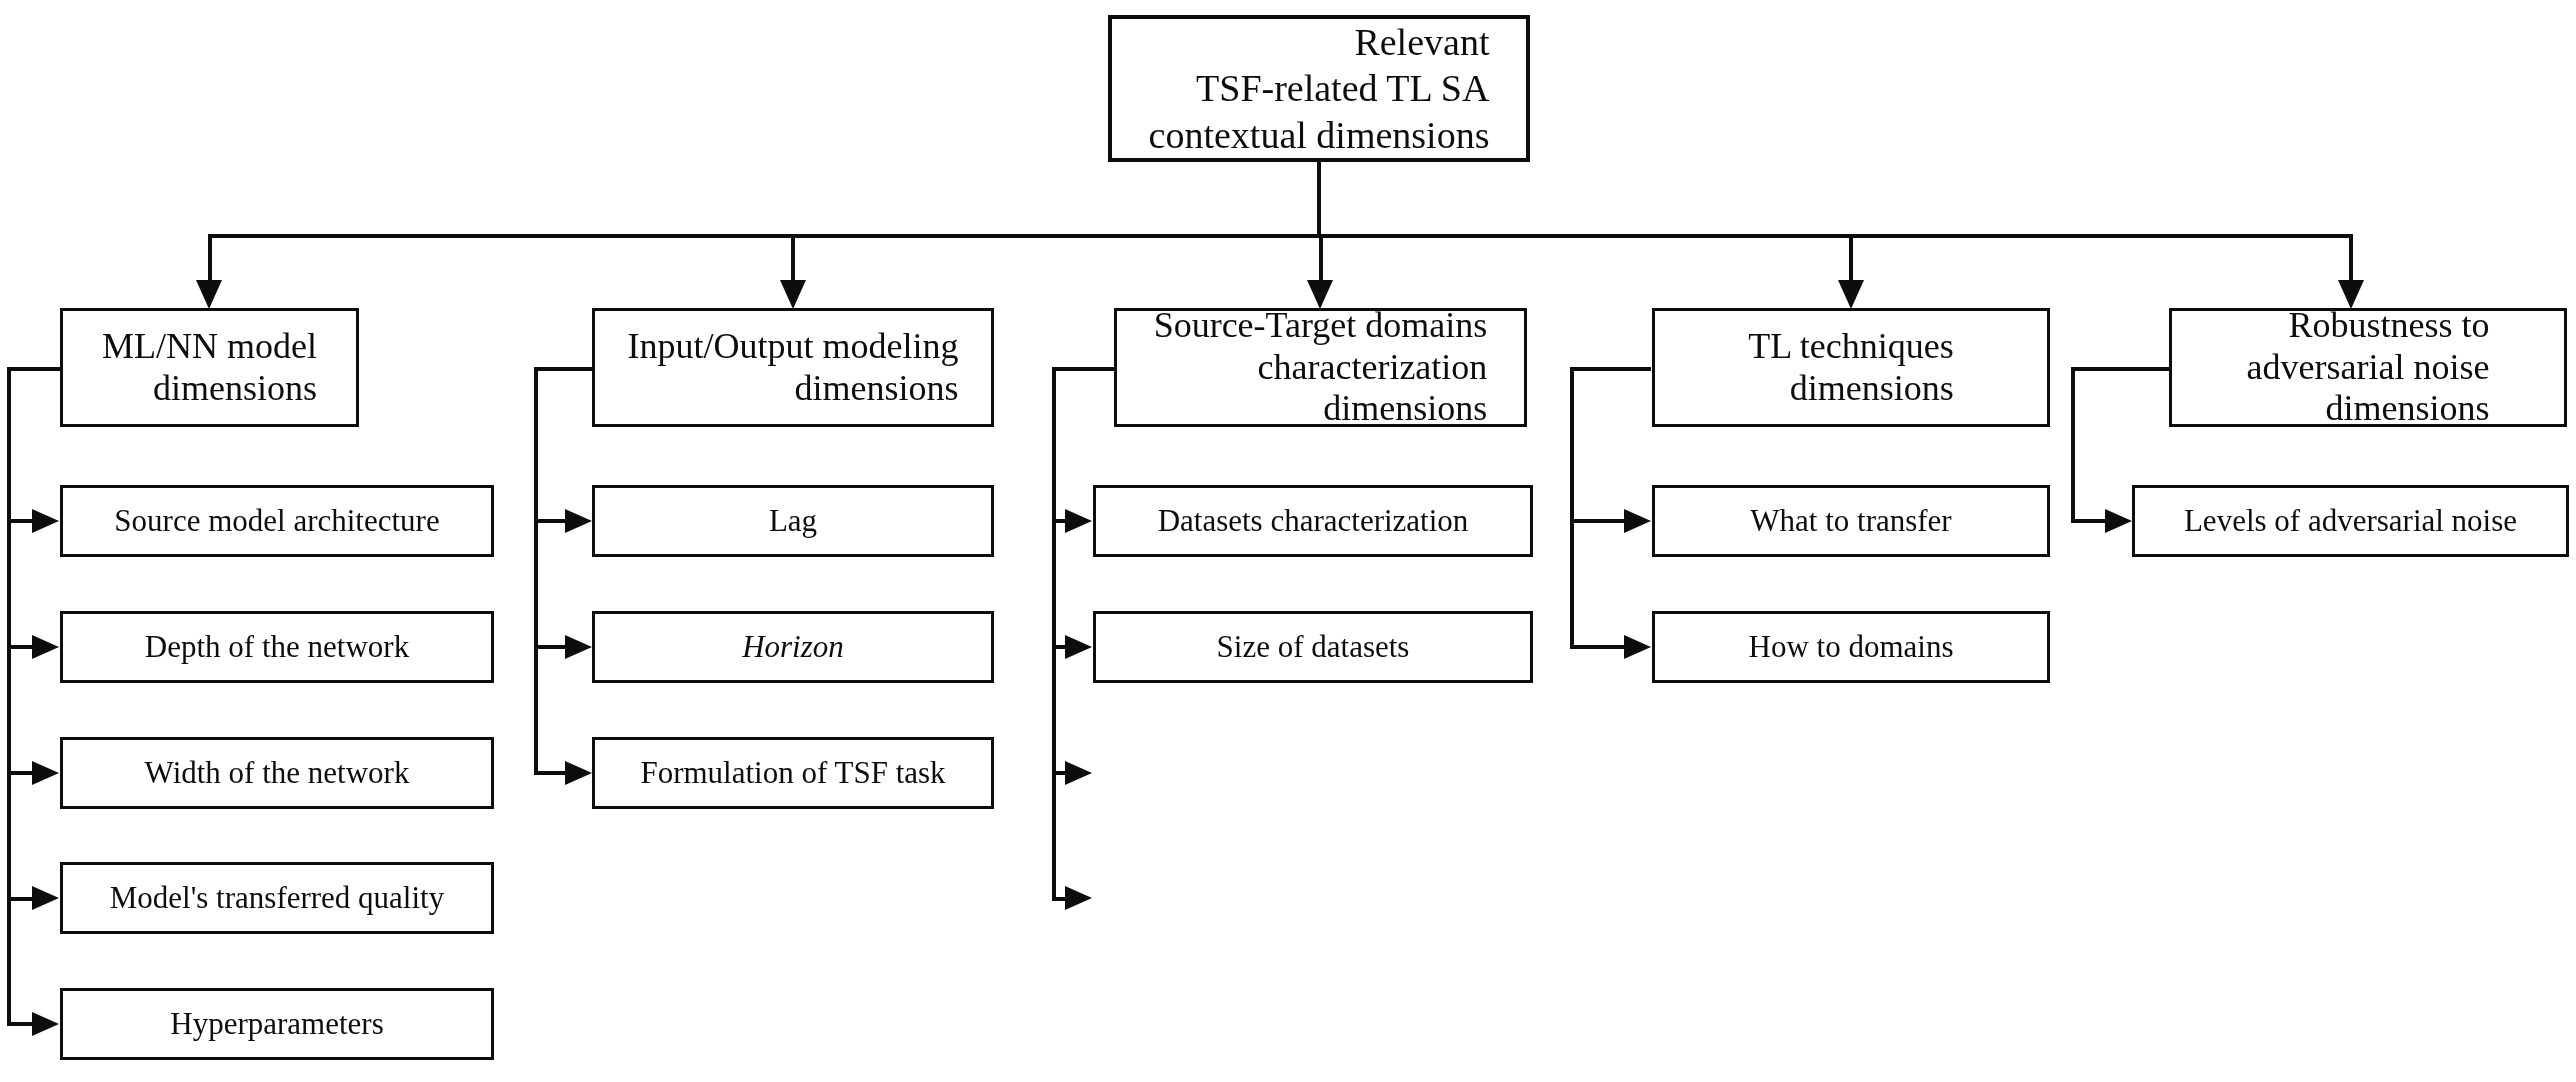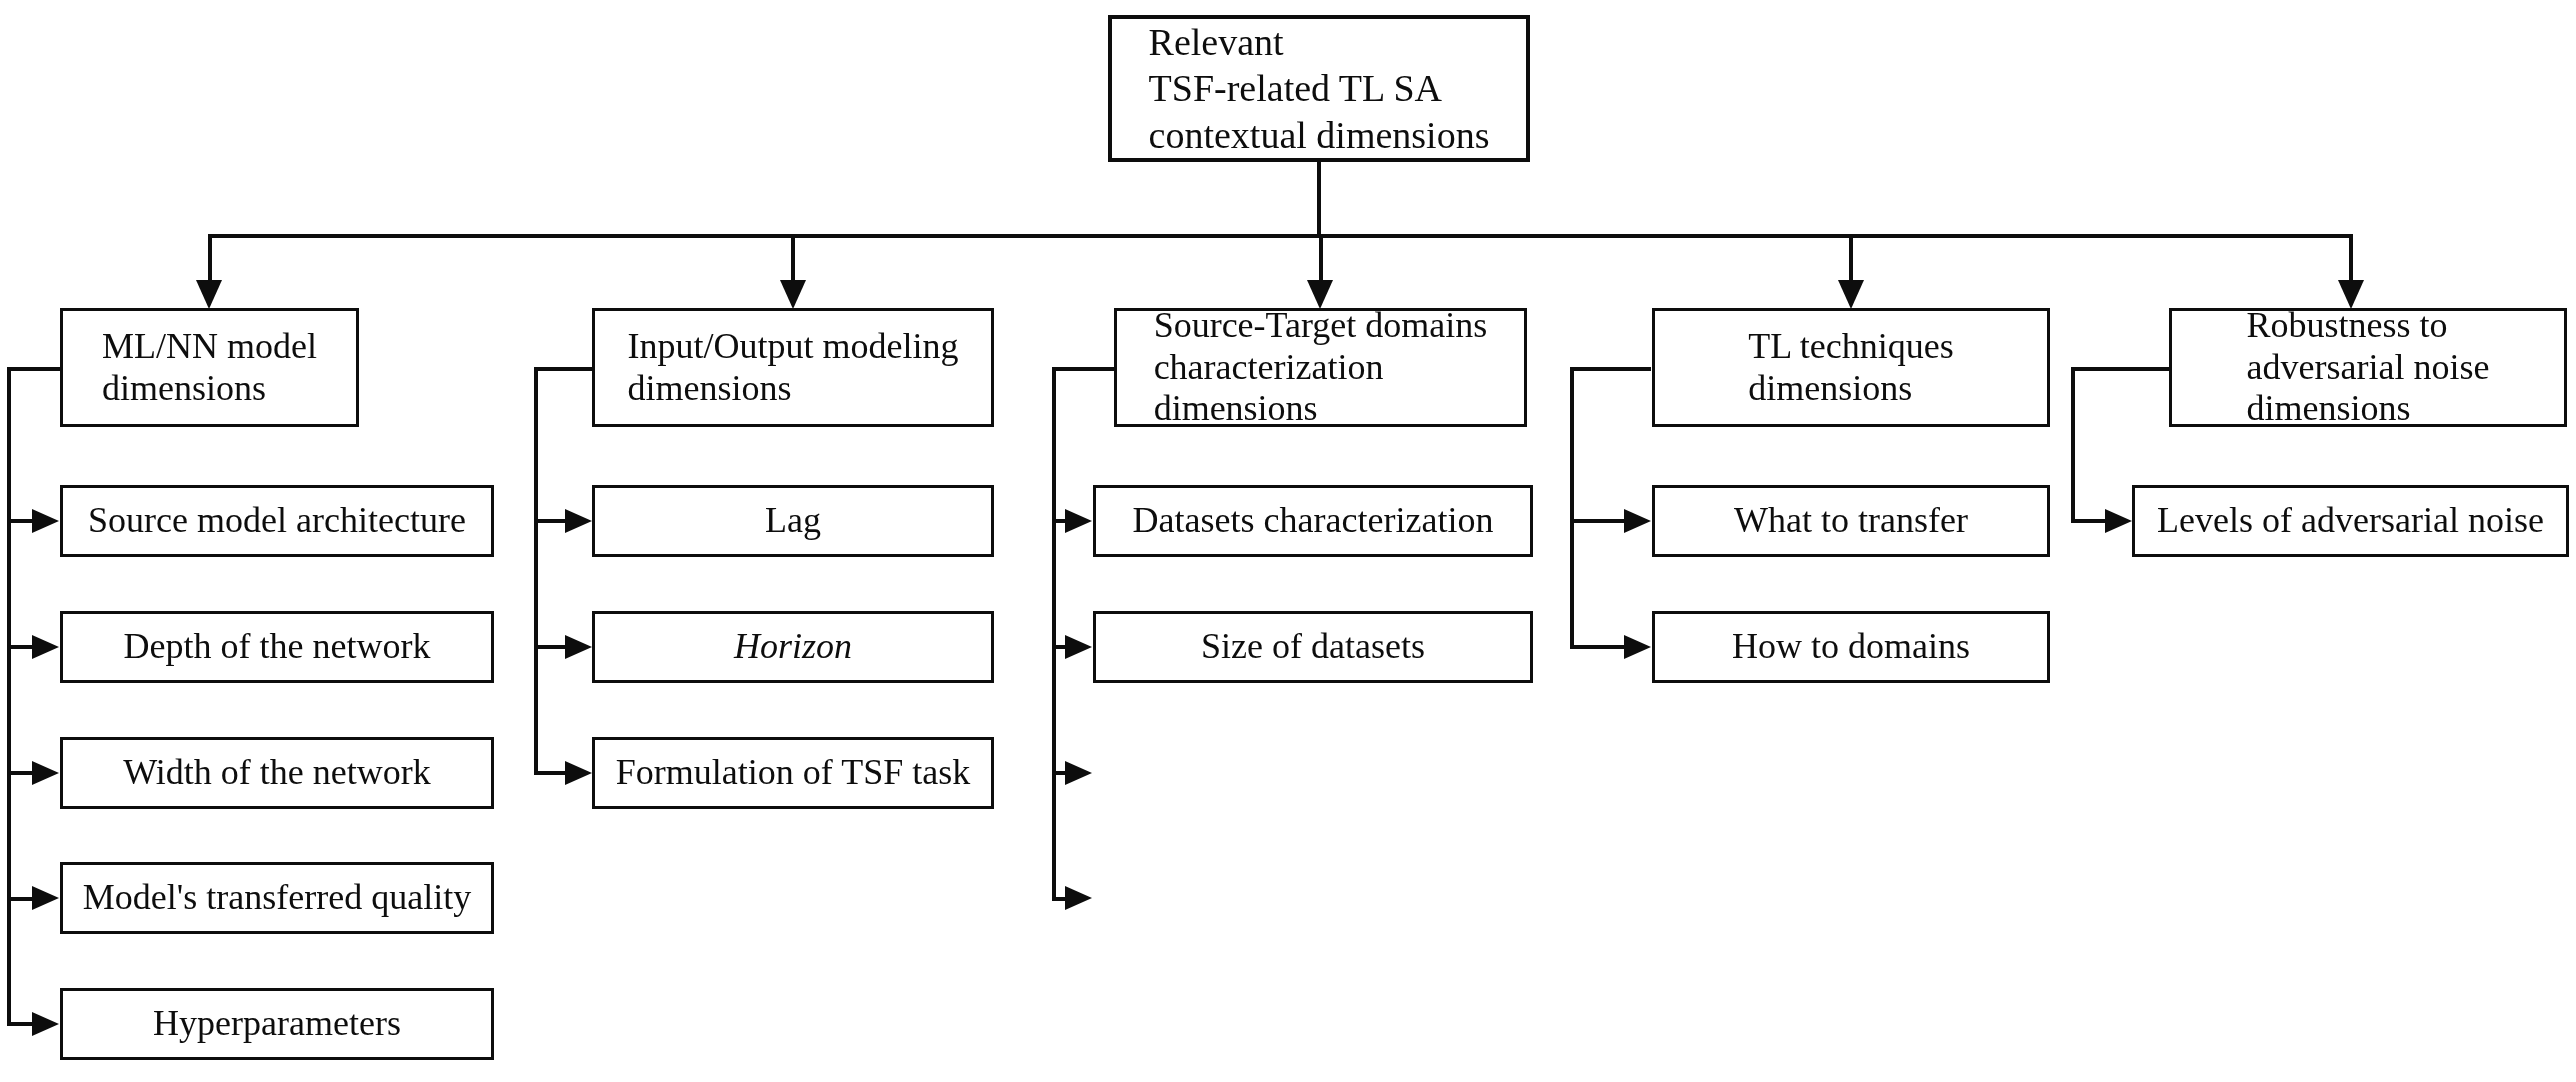--- a/index.html
+++ b/index.html
@@ -7,29 +7,29 @@
     position:relative;
     width:2576px;height:1083px;
     background:#ffffff;
     font-family:"Liberation Serif","DejaVu Serif",serif;
     color:#0d0d0d;
     overflow:hidden;
   }
   .node{
     position:absolute;
     display:flex;align-items:center;justify-content:center;
-    text-align:left;
+    text-align:right;
     white-space:pre-line;
     box-sizing:border-box;
     background:#ffffff;
     z-index:2;
   }
   .root-box{border:4.8px solid #0d0d0d;font-size:38px;line-height:1.22;}
   .header-box{border:3.6px solid #0d0d0d;font-size:36px;line-height:1.16;}
-  .child-box{border:3px solid #0d0d0d;font-size:36px;line-height:1.1;}
+  .child-box{border:3px solid #0d0d0d;font-size:31px;line-height:1.1;}
   .hline,.vline{position:absolute;background:#0d0d0d;z-index:1;}
   .arrow-down{
     position:absolute;width:0;height:0;z-index:1;
     border-left:13px solid transparent;border-right:13px solid transparent;
     border-top:29px solid #0d0d0d;
   }
   .arrow-right{
     position:absolute;width:0;height:0;z-index:1;
     border-top:12px solid transparent;border-bottom:12px solid transparent;
     border-left:27.6px solid #0d0d0d;

